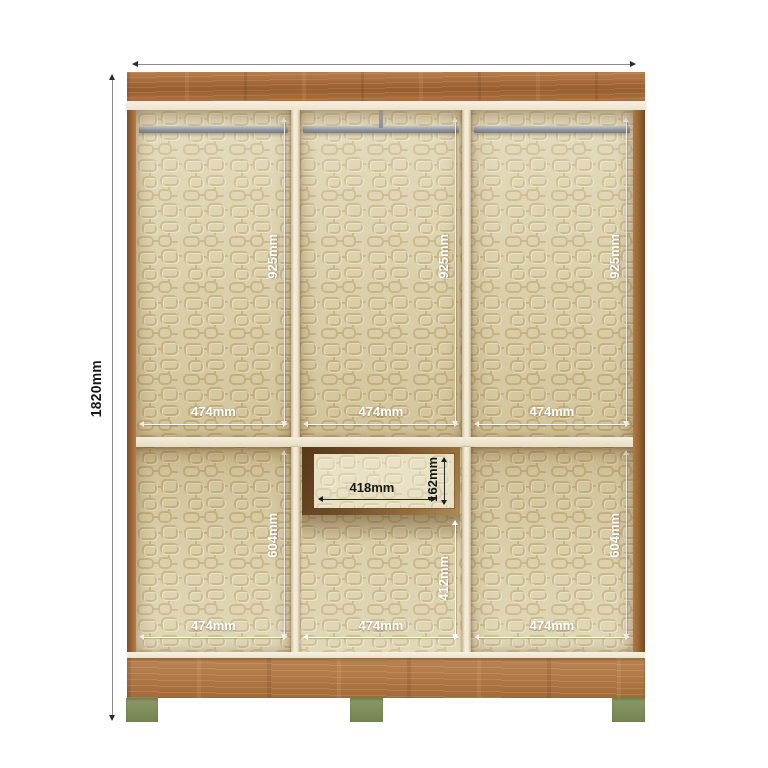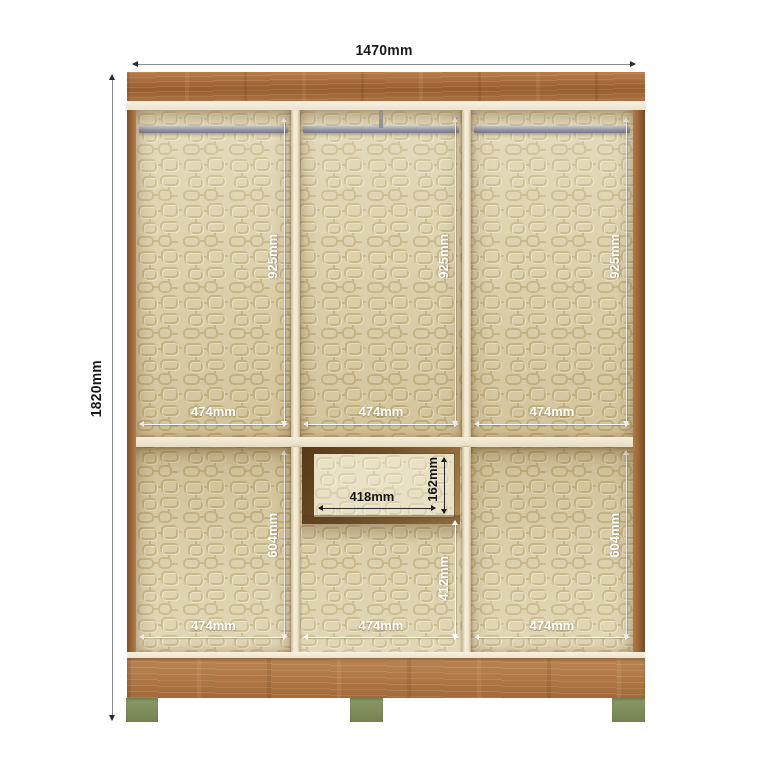--- a/index.html
+++ b/index.html
@@ -94,21 +94,21 @@
     border-left:3px solid transparent;border-right:3px solid transparent;}
   .bl-v::before{top:-1px;border-bottom:5px solid #1d1d1d;}
   .bl-v::after{bottom:-1px;border-top:5px solid #1d1d1d;}
 
   .wlbl{position:absolute;color:#ffffff;font-weight:bold;font-size:13px;
     text-shadow:0 1px 2px rgba(100,72,32,.6);}
   .hlabel{left:0;right:0;text-align:center;}
   .blbl{position:absolute;color:#161616;font-weight:bold;font-size:13px;}
 
   
-  .drawer-opening{position:absolute;left:2px;right:2px;top:0;height:77px;
+  .drawer-opening{position:absolute;left:2px;right:2px;top:0;height:68px;
     background:linear-gradient(125deg,#573919 0%,#6f4d27 40%,#96713f 78%,#ad8a58 100%);}
   .drawer-front{position:absolute;left:12px;right:6px;top:7px;bottom:7px;overflow:hidden;
     box-shadow:0 0 0 1px rgba(90,60,25,.35);}
   .drawer-front .lighten{position:absolute;inset:0;background:rgba(255,252,240,.42);}
   .under-drawer-shadow{position:absolute;left:2px;right:2px;top:68px;height:28px;
     background:linear-gradient(180deg,rgba(88,60,26,.48),rgba(88,60,26,0));pointer-events:none;}
 
   
   .foot{position:absolute;top:698px;height:24px;
     background:linear-gradient(180deg,#8b9969,#75834f);box-shadow:inset 0 2px 2px rgba(40,50,20,.25);}
@@ -134,21 +134,20 @@
         <g fill="none" stroke="#e9e0c2" stroke-width="1.2" opacity="0.9">
           <rect x="4.5" y="5.5" width="17" height="11" rx="4"></rect>
           <rect x="27.5" y="3.5" width="15" height="12" rx="4"></rect>
           <rect x="8.5" y="22.5" width="13" height="10" rx="4"></rect>
           <rect x="26.5" y="21.5" width="17" height="9" rx="4"></rect>
         </g>
       </pattern>
     </defs>
   </svg>
 
-  <div class="lbl-out" style="left:133px;width:502px;top:42px;text-align:center;">1470mm</div>
   <div class="dl dl-h" style="left:133px;top:64px;width:502px;"></div>
 
   <div class="lbl-out vtext" style="left:88px;top:360px;">1820mm</div>
   <div class="dl dl-v" style="left:112px;top:75px;height:645px;"></div>
 
   <div class="body">
     <div class="wood wood-top"></div>
     <div class="shelf shelf-top"></div>
     <div class="wall wall-left"></div>
     <div class="wall wall-right"></div>

